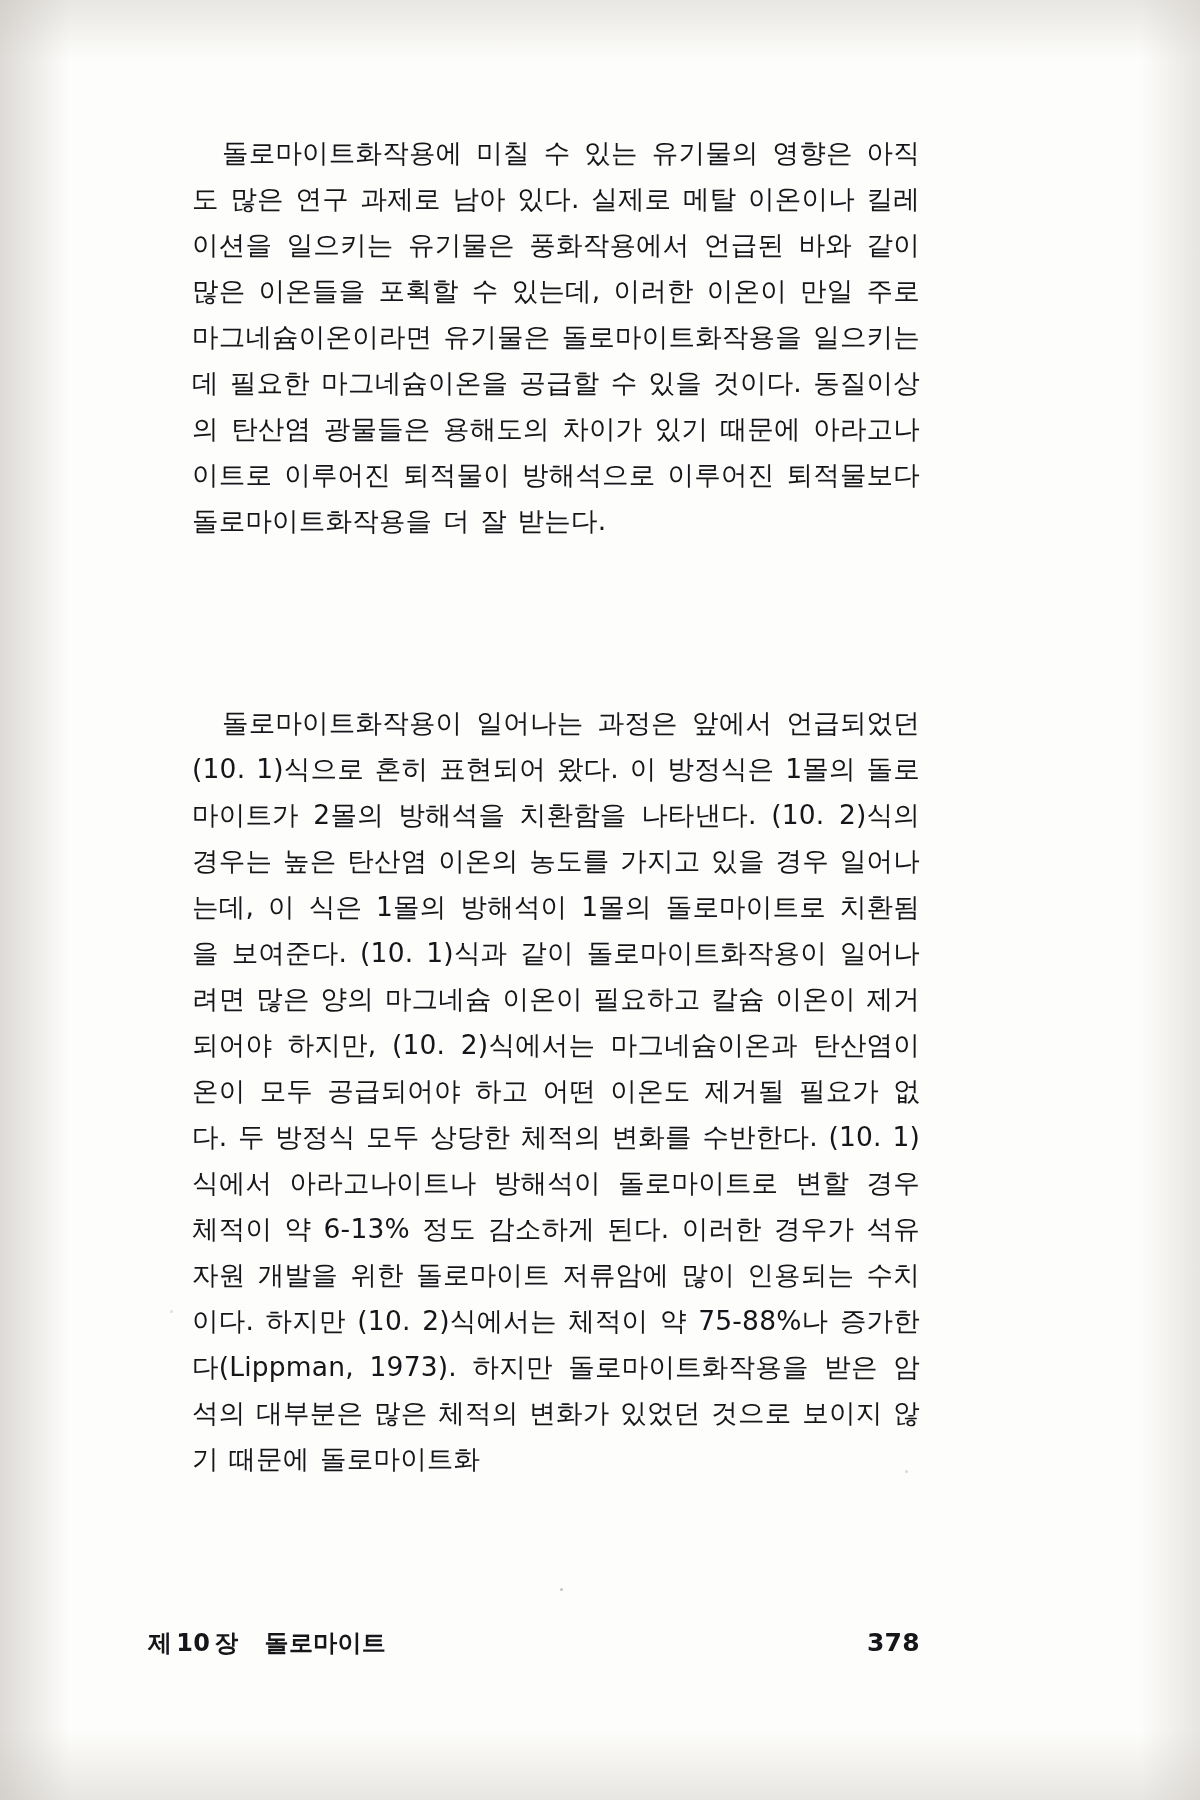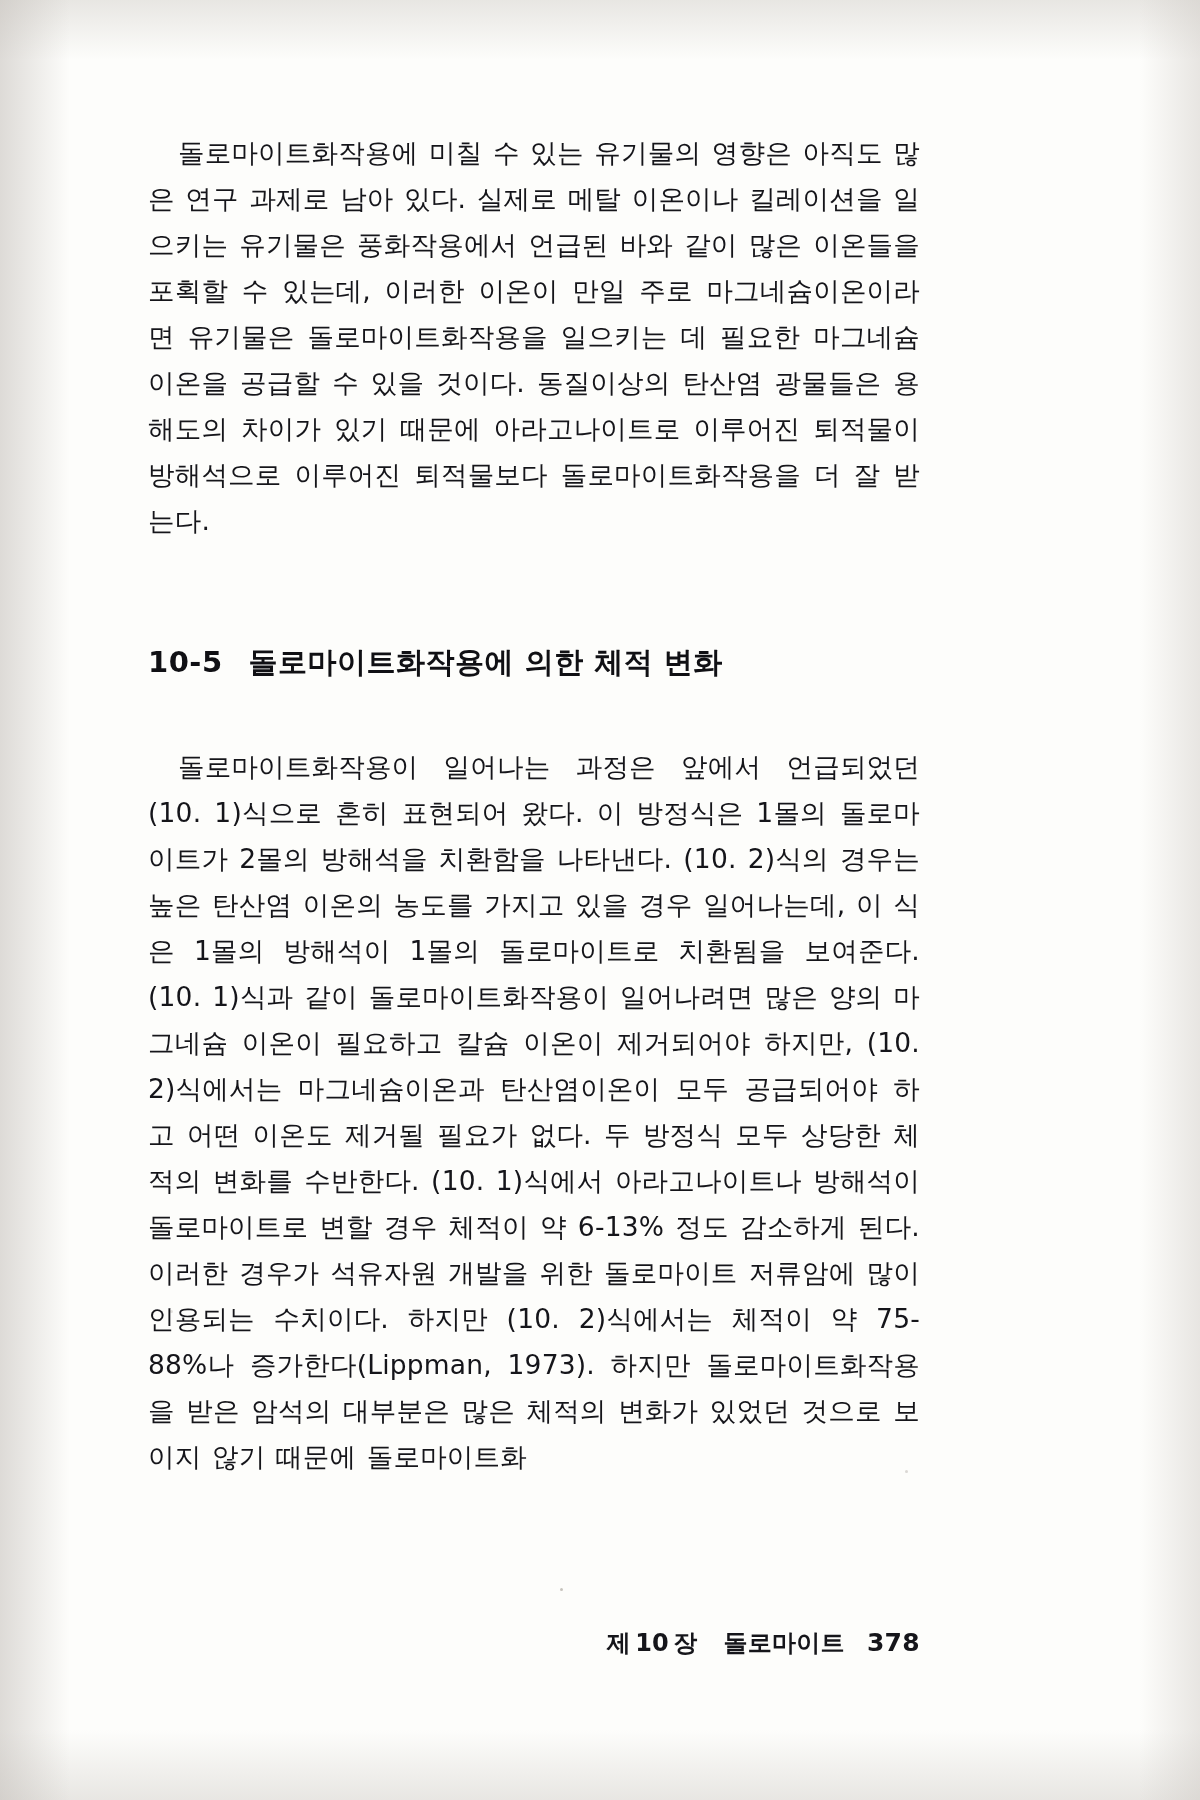--- a/index.html
+++ b/index.html
@@ -42,20 +42,21 @@
     font-size: 26.5px;
     line-height: 46px;
     color: #15151a;
     text-align: justify;
     text-justify: inter-character;
     letter-spacing: 0.2px;
     word-spacing: 2px;
   }
   p.body-text.indent {
     text-indent: 30px;
+    margin-left: 44px;
   }
   .section-heading {
     margin: 0;
     font-size: 29px;
     line-height: 44px;
     color: #101014;
     font-weight: bold;
     letter-spacing: 0.5px;
   }
   .section-heading .num {
@@ -63,21 +64,21 @@
   }
   .gap-after-para { height: 96px; }
   .gap-after-heading { height: 60px; }
 
   .footer {
     position: absolute;
     left: 148px;
     top: 1627px;
     width: 772px;
     display: flex;
-    justify-content: flex-end;
+    justify-content: space-between;
     align-items: baseline;
     font-size: 24px;
     color: #15151a;
     letter-spacing: 0.3px;
   }
   .footer .chap {
     margin-right: 22px;
     font-weight: bold;
   }
   .footer .chap .n { margin: 0 4px; }
@@ -104,23 +105,20 @@
   <div class="speck" style="left:560px; top:1588px;"></div>
   <div class="speck" style="left:905px; top:1470px; opacity:0.5;"></div>
   <div class="speck" style="left:170px; top:1310px; opacity:0.4;"></div>
 
   <div class="content">
 
     <p class="body-text indent">돌로마이트화작용에 미칠 수 있는 유기물의 영향은 아직도 많은 연구 과제로 남아 있다. 실제로 메탈 이온이나 킬레이션을 일으키는 유기물은 풍화작용에서 언급된 바와 같이 많은 이온들을 포획할 수 있는데, 이러한 이온이 만일 주로 마그네슘이온이라면 유기물은 돌로마이트화작용을 일으키는 데 필요한 마그네슘이온을 공급할 수 있을 것이다. 동질이상의 탄산염 광물들은 용해도의 차이가 있기 때문에 아라고나이트로 이루어진 퇴적물이 방해석으로 이루어진 퇴적물보다 돌로마이트화작용을 더 잘 받는다.</p>
 
     <div class="gap-after-para"></div>
 
-    <h2 class="section-heading">
-      <span class="num">10-5</span><span>돌로마이트화작용에 의한 체적 변화</span>
-    </h2>
 
     <div class="gap-after-heading"></div>
 
     <p class="body-text indent">돌로마이트화작용이 일어나는 과정은 앞에서 언급되었던 (10. 1)식으로 혼히 표현되어 왔다. 이 방정식은 1몰의 돌로마이트가 2몰의 방해석을 치환함을 나타낸다. (10. 2)식의 경우는 높은 탄산염 이온의 농도를 가지고 있을 경우 일어나는데, 이 식은 1몰의 방해석이 1몰의 돌로마이트로 치환됨을 보여준다. (10. 1)식과 같이 돌로마이트화작용이 일어나려면 많은 양의 마그네슘 이온이 필요하고 칼슘 이온이 제거되어야 하지만, (10. 2)식에서는 마그네슘이온과 탄산염이온이 모두 공급되어야 하고 어떤 이온도 제거될 필요가 없다. 두 방정식 모두 상당한 체적의 변화를 수반한다. (10. 1)식에서 아라고나이트나 방해석이 돌로마이트로 변할 경우 체적이 약 6-13% 정도 감소하게 된다. 이러한 경우가 석유자원 개발을 위한 돌로마이트 저류암에 많이 인용되는 수치이다. 하지만 (10. 2)식에서는 체적이 약 75-88%나 증가한다(Lippman, 1973). 하지만 돌로마이트화작용을 받은 암석의 대부분은 많은 체적의 변화가 있었던 것으로 보이지 않기 때문에 돌로마이트화</p>
   </div>
 
   <div class="footer">
     <div class="chap">
       <span>제</span><span class="n">10</span><span>장</span>
       &nbsp;&nbsp;<span>돌로마이트</span>

